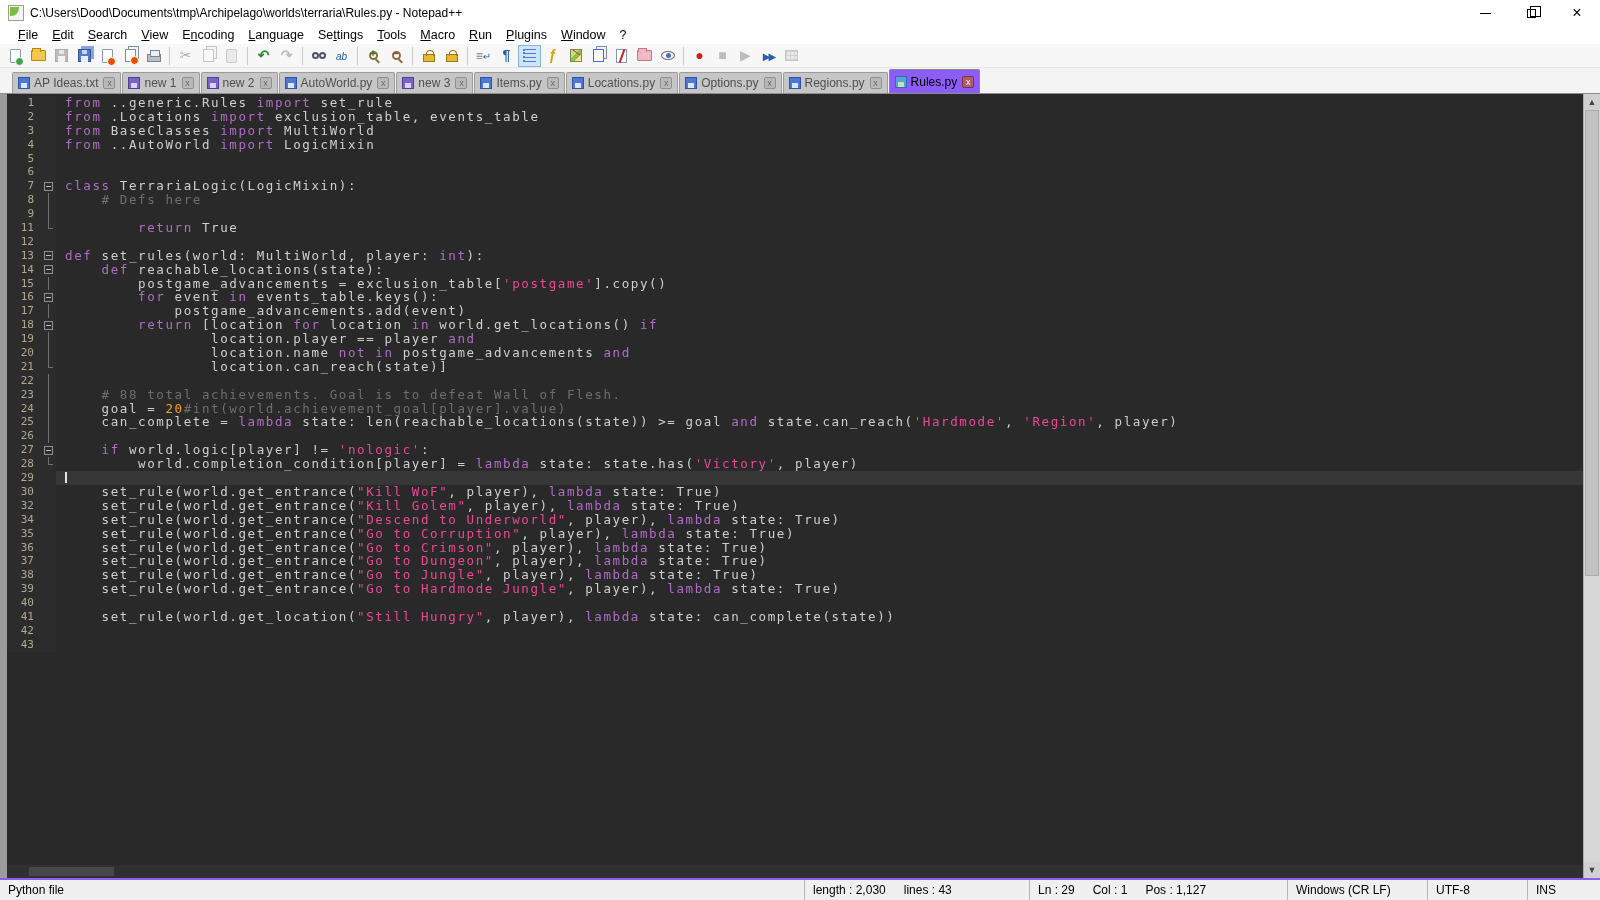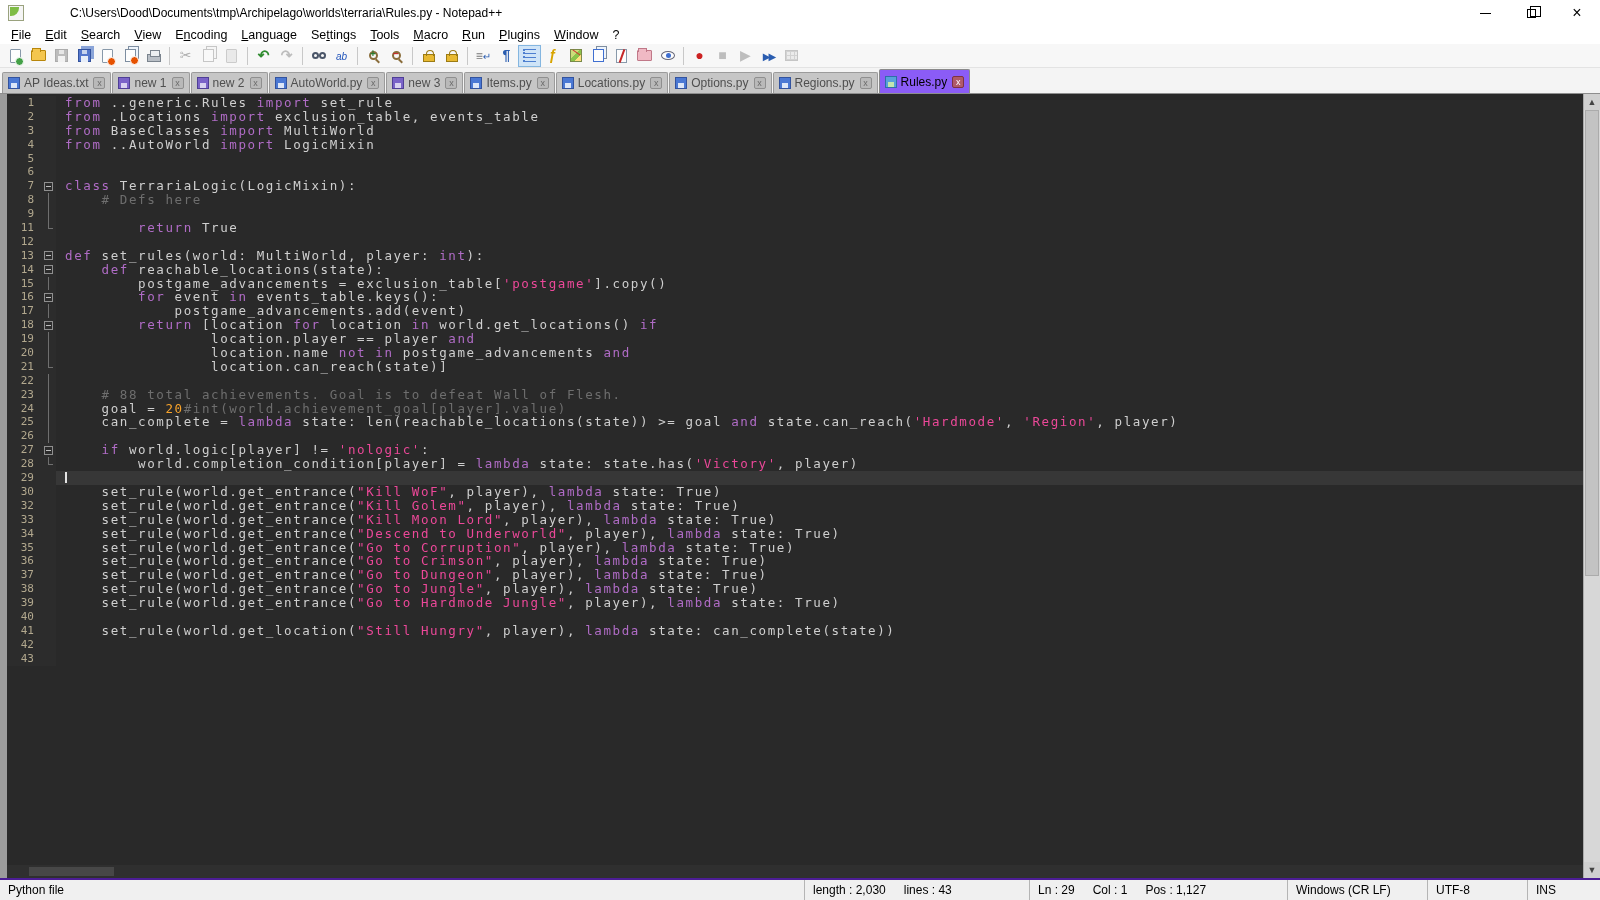--- a/index.html
+++ b/index.html
@@ -1,33 +1,33 @@
 <!DOCTYPE html>
 <html><head>
 <meta charset="utf-8">
 <style>
   * { margin:0; padding:0; box-sizing:border-box; }
   html,body { width:1600px; height:900px; overflow:hidden; background:#000;
               font-family:"Liberation Sans", sans-serif; }
   .window { width:1600px; height:900px; display:flex; flex-direction:column; background:#fff; }
 
   
-  .titlebar { height:26px; background:#ffffff; display:flex; align-items:center; flex:0 0 auto;gap:40px; }
+  .titlebar { height:26px; background:#ffffff; display:flex; align-items:center; flex:0 0 auto; }
   .app-icon { width:16px; height:16px; margin:0 6px 0 8px; position:relative; background:#f5f5f5; border:1px solid #9aa27e; }
   .app-icon::before { content:""; position:absolute; left:1px; top:1px; width:9px; height:9px; background:#7ebc45; border-radius:0 0 8px 0; }
   .title-text { font-size:12px; color:#000; }
   .win-controls { margin-left:auto; display:flex; height:100%; }
   .win-btn { width:46px; height:100%; display:flex; align-items:center; justify-content:center; color:#000; font-size:14px; }
   .glyph-min { width:11px; height:1px; background:#000; }
   .glyph-restore { width:9px; height:9px; border:1px solid #000; position:relative; }
   .glyph-restore::before { content:""; position:absolute; left:2px; top:-4px; width:9px; height:9px; border:1px solid #000; }
   .glyph-close { font-size:16px; line-height:16px; }
 
   
-  .menubar { height:18px; background:#ffffff; display:flex; align-items:center; padding-left:4px; flex:0 0 auto; }
+  .menubar { height:18px; background:#ffffff; display:flex; align-items:center; padding-left:11px; flex:0 0 auto; }
   .menu-item { font-size:12.5px; color:#000; padding:1px 7px; cursor:default; }
   .menu-item u { text-decoration:underline; }
 
   
   .toolbar { height:24px; background:#f7f7f7; display:flex; align-items:center; padding-left:4px; flex:0 0 auto; border-bottom:1px solid #e3e3e3; }
   .tb-sep { width:1px; height:18px; background:#c8c8c8; margin:0 4px; }
   .tbi { width:23px; height:22px; border:1px solid transparent; background:transparent; display:flex; align-items:center; justify-content:center; position:relative; }
   .tbi.active { background:#cfe4f7; border:1px solid #84b6e0; }
   .tbi .g { position:relative; font-size:13px; line-height:13px; }
   .dis { opacity:.45; filter:grayscale(1); }
@@ -60,21 +60,21 @@
   .gp-map::before { content:""; position:absolute; left:1px; top:2px; width:9px; height:1px; background:#d32f2f; transform:rotate(35deg); }
   .gp-edge { width:11px; height:14px; background:#fdfdfd; border:1px solid #8899aa; position:relative; }
   .gp-edge::before { content:""; position:absolute; left:4px; top:-1px; width:2px; height:14px; background:#c62828; transform:rotate(20deg); }
   .gp-eye { width:14px; height:9px; background:#fdfdfd; border:1px solid #667; border-radius:50%; position:relative; }
   .gp-eye::before { content:""; position:absolute; left:4px; top:1px; width:5px; height:5px; background:#3f6fd1; border-radius:50%; }
   .gp-grid { width:13px; height:11px; background:repeating-linear-gradient(to right,#9aa 0 1px,transparent 1px 4px), repeating-linear-gradient(to bottom,#9aa 0 1px,#dde 1px 4px); border:1px solid #889; }
   .c-red { color:#cc2222; } .c-gray { color:#777; } .c-dgray { color:#555; }
   .c-green { color:#2e8b2e; } .c-blue { color:#2a5db0; }
 
   
-  .tabbar { height:25px; background:#f4f4f4; display:flex; align-items:flex-end; padding-left:2px; flex:0 0 auto; }
+  .tabbar { height:25px; background:#f4f4f4; display:flex; align-items:flex-end; padding-left:12px; flex:0 0 auto; }
   .tab { height:21px; background:#c6c6c6; border:1px solid #9b9b9b; border-bottom:none; display:flex; align-items:center; padding:0 5px; margin-right:1px; border-radius:2px 2px 0 0; }
   .tab.active { height:24px; background:#8b5cf6; border-color:#8a8a8a;justify-content:space-between; }
   .tab-label { font-size:12px; color:#4f4f4f; margin:0 5px 0 4px; white-space:nowrap; }
   .tab.active .tab-label { color:#000; }
   .t-floppy { width:12px; height:12px; position:relative; border:1px solid #33539e; background:#4a78d4; }
   .t-floppy::before { content:""; position:absolute; left:2px; top:5px; width:6px; height:5px; background:#dce6f8; }
   .t-floppy.unsaved { background:#7a63c8; border-color:#4f3f96; }
   .t-floppy.unsaved::before { background:#d8d2f0; }
   .tab.active .t-floppy { background:#58a0dc; border-color:#2f6ea8; }
   .tab.active .t-floppy::before { background:#c2e6ae; }
@@ -106,21 +106,21 @@
   .hscroll { height:13px; background:#2f2f2f; flex:0 0 auto; display:flex; align-items:center; }
   .hthumb { width:85px; height:9px; background:#474747; margin-left:22px; }
 
   
   .vscroll { width:17px; background:#d7d7d7; flex:0 0 auto; display:flex; flex-direction:column; border-left:1px solid #aaa; }
   .v-arrow { height:16px; display:flex; align-items:center; justify-content:center; font-size:9px; color:#444; background:#d0d0d0; }
   .v-track { flex:1; position:relative; }
   .v-thumb { position:absolute; left:1px; right:1px; top:0; height:62%; background:#c3c3c3; border:1px solid #ababab; }
 
   
-  .statusbar { height:22px; background:#f0f0f0; border-top:2px solid #4c1d95; display:flex; align-items:center; font-size:12px; color:#000; flex:0 0 auto; }
+  .statusbar { height:22px; background:#f0f0f0; border-top:2px solid #8b5cf6; display:flex; align-items:center; font-size:12px; color:#000; flex:0 0 auto; }
   .sb-sec { height:100%; display:flex; align-items:center; padding:0 8px; border-right:1px solid #b5b5b5; white-space:nowrap; }
   .sb-doc { flex:1; border-right:1px solid #b5b5b5; }
   .sb-gap { display:inline-block; width:18px; }
 </style>
 </head>
 <body>
 
 <div class="window">
 
   <div class="titlebar">
@@ -387,21 +387,20 @@
           <div class="row"><span class="ln">22</span><span class="fold"><span class="f-v"></span></span><span class="code"></span></div>
           <div class="row"><span class="ln">23</span><span class="fold"><span class="f-v"></span></span><span class="code"><span class="t-pl">    </span><span class="t-com"># 88 total achievements. Goal is to defeat Wall of Flesh.</span></span></div>
           <div class="row"><span class="ln">24</span><span class="fold"><span class="f-v"></span></span><span class="code"><span class="t-pl">    goal = </span><span class="t-num">20</span><span class="t-com">#int(world.achievement_goal[player].value)</span></span></div>
           <div class="row"><span class="ln">25</span><span class="fold"><span class="f-v"></span></span><span class="code"><span class="t-pl">    can_complete = </span><span class="t-kw">lambda</span><span class="t-pl"> state: len(reachable_locations(state)) &gt;= goal </span><span class="t-kw">and</span><span class="t-pl"> state.can_reach(</span><span class="t-str">'Hardmode'</span><span class="t-pl">, </span><span class="t-str">'Region'</span><span class="t-pl">, player)</span></span></div>
           <div class="row"><span class="ln">26</span><span class="fold"><span class="f-v"></span></span><span class="code"></span></div>
           <div class="row"><span class="ln">27</span><span class="fold"><span class="f-box"></span></span><span class="code"><span class="t-pl">    </span><span class="t-kw">if</span><span class="t-pl"> world.logic[player] != </span><span class="t-str">'nologic'</span><span class="t-pl">:</span></span></div>
           <div class="row"><span class="ln">28</span><span class="fold"><span class="f-end"></span></span><span class="code"><span class="t-pl">        world.completion_condition[player] = </span><span class="t-kw">lambda</span><span class="t-pl"> state: state.has(</span><span class="t-str">'Victory'</span><span class="t-pl">, player)</span></span></div>
           <div class="row cur"><span class="ln">29</span><span class="fold"></span><span class="code"><span class="caret"></span></span></div>
           <div class="row"><span class="ln">30</span><span class="fold"></span><span class="code"><span class="t-pl">    set_rule(world.get_entrance(</span><span class="t-str">"Kill WoF"</span><span class="t-pl">, player), </span><span class="t-kw">lambda</span><span class="t-pl"> state: True)</span></span></div>
           <div class="row"><span class="ln">32</span><span class="fold"></span><span class="code"><span class="t-pl">    set_rule(world.get_entrance(</span><span class="t-str">"Kill Golem"</span><span class="t-pl">, player), </span><span class="t-kw">lambda</span><span class="t-pl"> state: True)</span></span></div>
-          <div class="row"><span class="ln">33</span><span class="fold"></span><span class="code"><span class="t-pl">    set_rule(world.get_entrance(</span><span class="t-str">"Kill Moon Lord"</span><span class="t-pl">, player), </span><span class="t-kw">lambda</span><span class="t-pl"> state: True)</span></span></div>
           <div class="row"><span class="ln">34</span><span class="fold"></span><span class="code"><span class="t-pl">    set_rule(world.get_entrance(</span><span class="t-str">"Descend to Underworld"</span><span class="t-pl">, player), </span><span class="t-kw">lambda</span><span class="t-pl"> state: True)</span></span></div>
           <div class="row"><span class="ln">35</span><span class="fold"></span><span class="code"><span class="t-pl">    set_rule(world.get_entrance(</span><span class="t-str">"Go to Corruption"</span><span class="t-pl">, player), </span><span class="t-kw">lambda</span><span class="t-pl"> state: True)</span></span></div>
           <div class="row"><span class="ln">36</span><span class="fold"></span><span class="code"><span class="t-pl">    set_rule(world.get_entrance(</span><span class="t-str">"Go to Crimson"</span><span class="t-pl">, player), </span><span class="t-kw">lambda</span><span class="t-pl"> state: True)</span></span></div>
           <div class="row"><span class="ln">37</span><span class="fold"></span><span class="code"><span class="t-pl">    set_rule(world.get_entrance(</span><span class="t-str">"Go to Dungeon"</span><span class="t-pl">, player), </span><span class="t-kw">lambda</span><span class="t-pl"> state: True)</span></span></div>
           <div class="row"><span class="ln">38</span><span class="fold"></span><span class="code"><span class="t-pl">    set_rule(world.get_entrance(</span><span class="t-str">"Go to Jungle"</span><span class="t-pl">, player), </span><span class="t-kw">lambda</span><span class="t-pl"> state: True)</span></span></div>
           <div class="row"><span class="ln">39</span><span class="fold"></span><span class="code"><span class="t-pl">    set_rule(world.get_entrance(</span><span class="t-str">"Go to Hardmode Jungle"</span><span class="t-pl">, player), </span><span class="t-kw">lambda</span><span class="t-pl"> state: True)</span></span></div>
           <div class="row"><span class="ln">40</span><span class="fold"></span><span class="code"></span></div>
           <div class="row"><span class="ln">41</span><span class="fold"></span><span class="code"><span class="t-pl">    set_rule(world.get_location(</span><span class="t-str">"Still Hungry"</span><span class="t-pl">, player), </span><span class="t-kw">lambda</span><span class="t-pl"> state: can_complete(state))</span></span></div>
           <div class="row"><span class="ln">42</span><span class="fold"></span><span class="code"></span></div>
           <div class="row"><span class="ln">43</span><span class="fold"></span><span class="code"></span></div>

